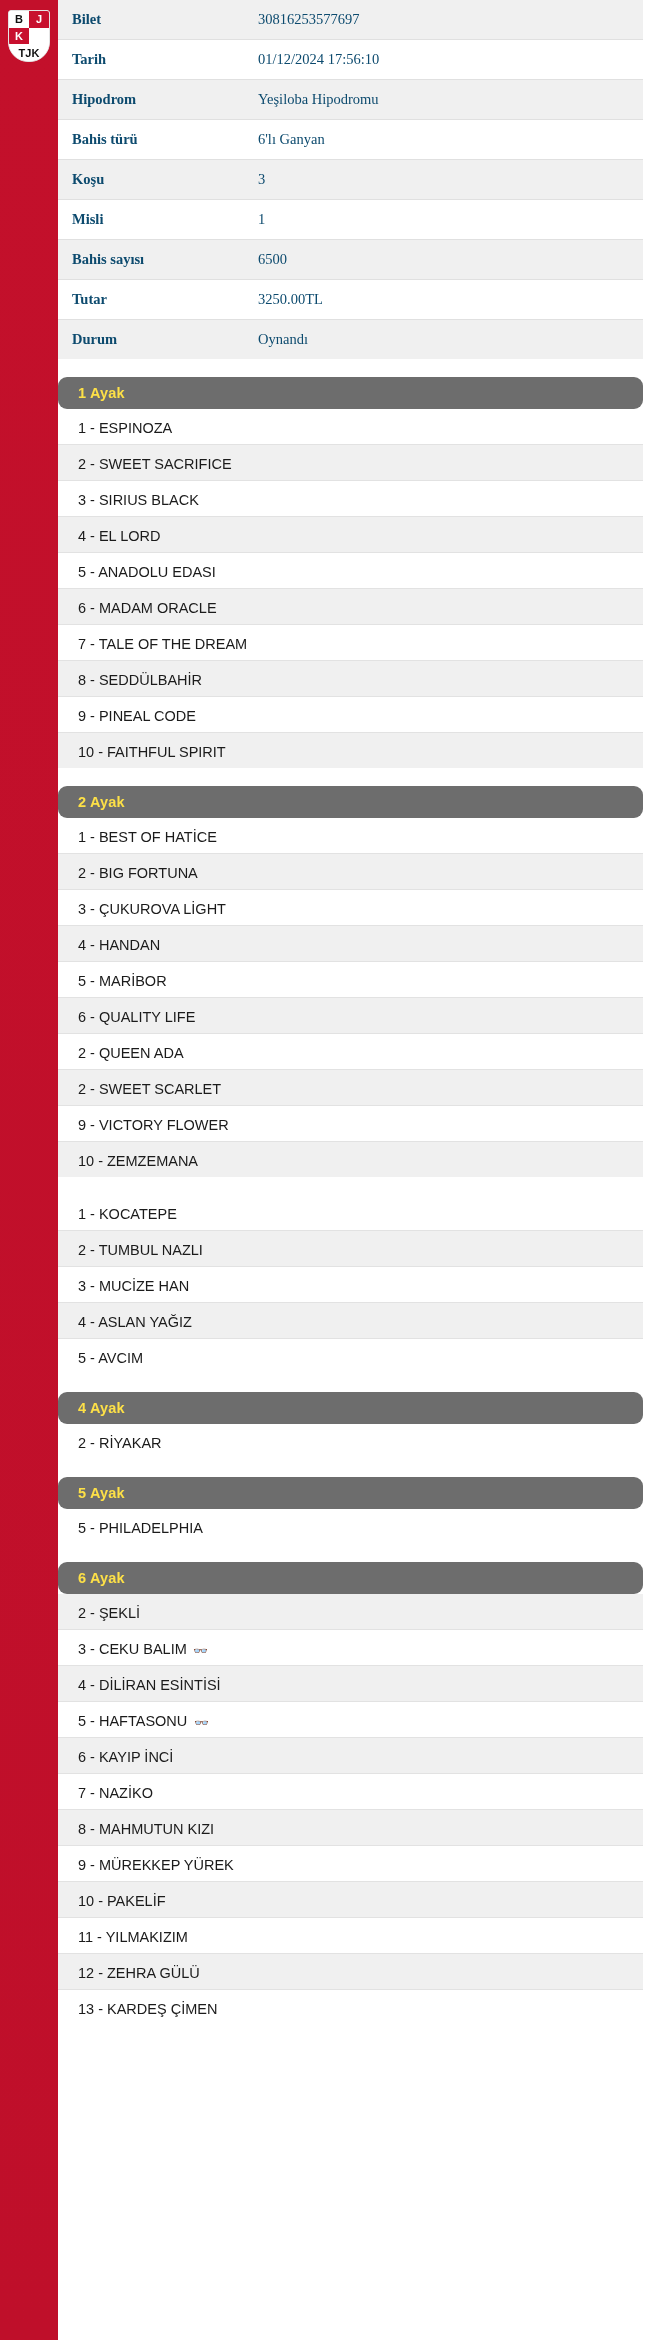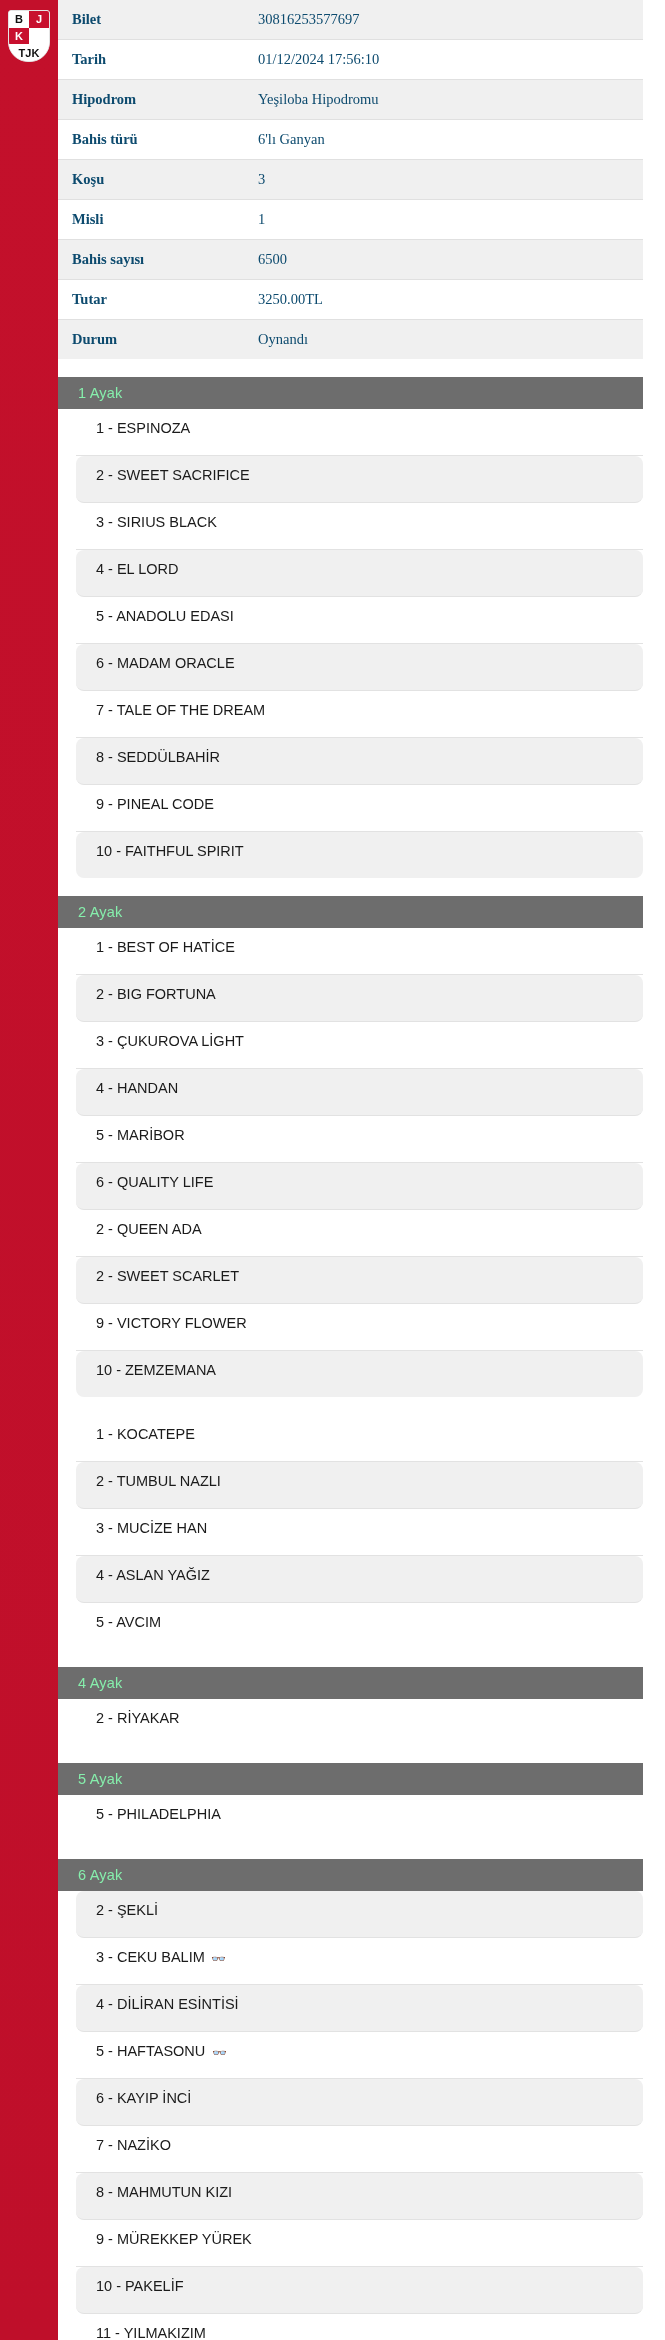--- a/index.html
+++ b/index.html
@@ -100,37 +100,36 @@
   table.info td.v {
     font-weight: normal;
     padding-left: 4px;
   }
 
   .leg {
     margin-top: 18px;
   }
   .leg-header {
     background: #6d6d6d;
-    color: #86efac;
+    color: #fde047;
     font-size: 14.5px;
-    font-weight: normal;
+    font-weight: bold;
     padding: 8px 0 8px 20px;
     letter-spacing: 0.2px;
+    border-radius: 9px;
   }
   .runner {
     font-size: 14.5px;
     color: #1b1b1b;
-    padding: 11px 0 19px 20px;
+    padding: 11px 0 8px 20px;
     border-bottom: 1px solid #e2e2e2;
     background: #ffffff;
-    margin-left: 18px;
   }
   .runner.alt {
     background: #f0f0f0;
-    border-radius: 8px;
   }
   .runner:last-child {
     border-bottom: none;
   }
   .blinker {
     display: inline-block;
     margin-left: 7px;
     font-size: 12px;
     color: #222;
     transform: translateY(1px);

